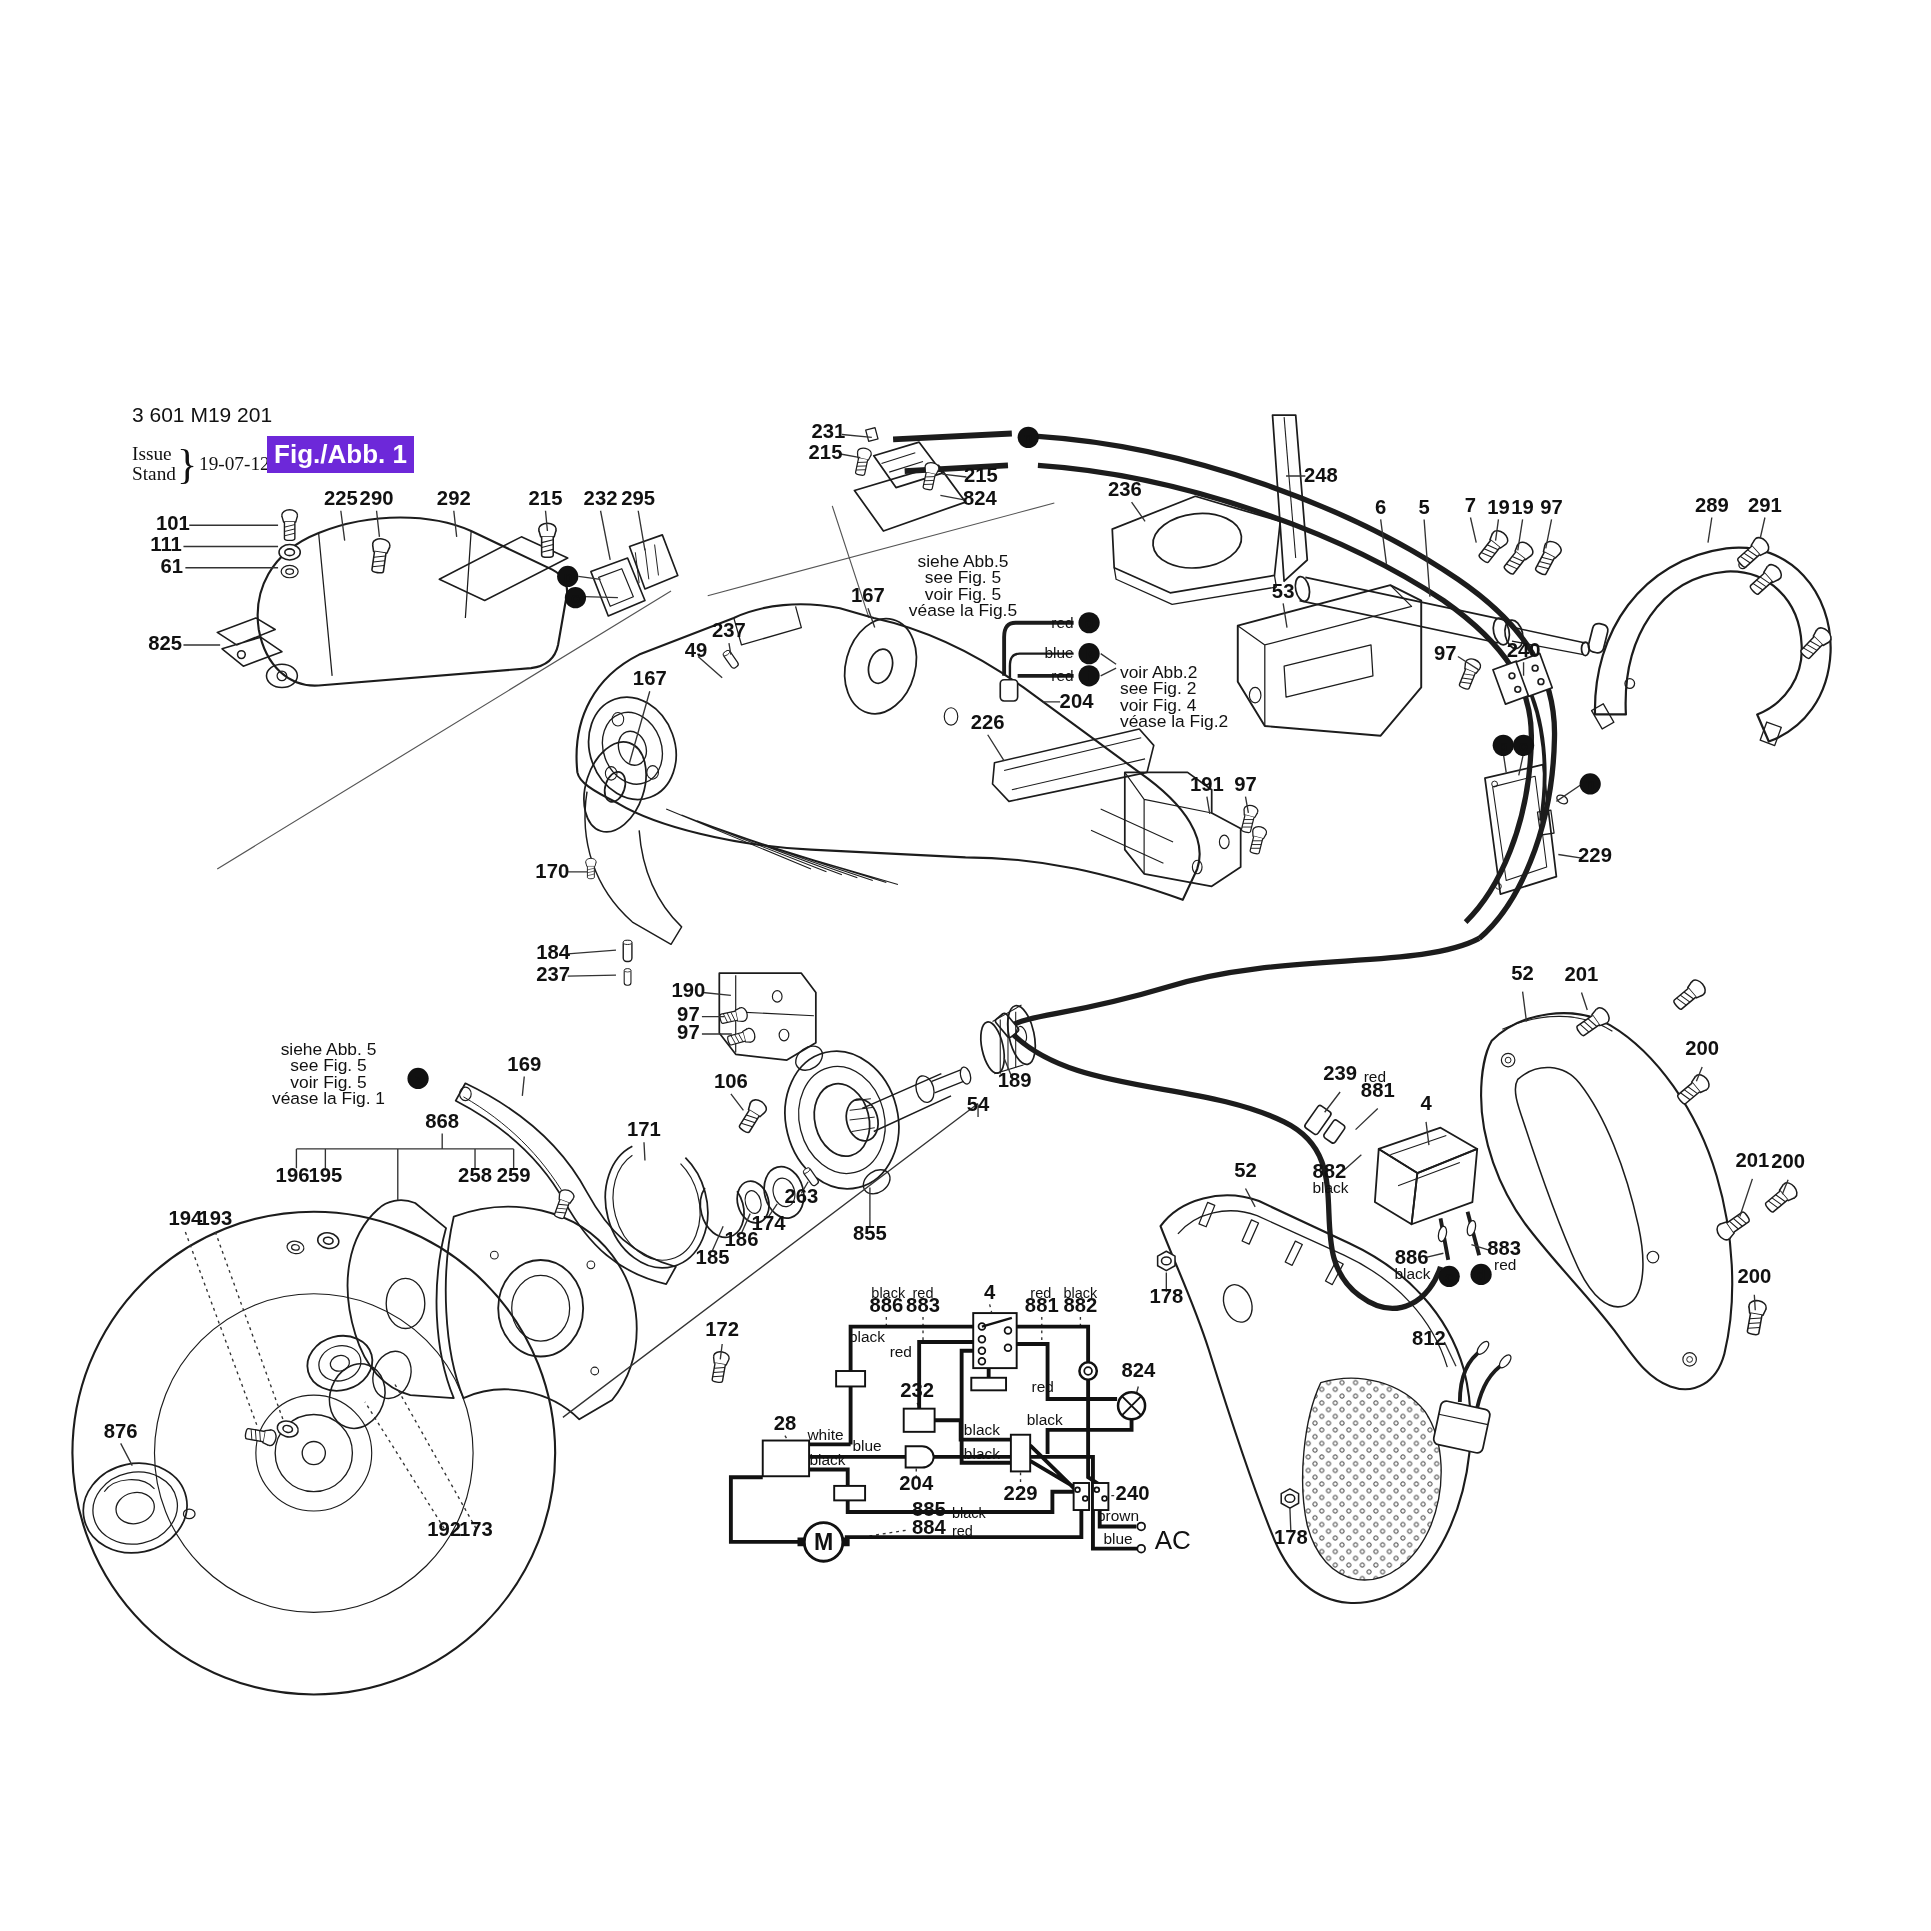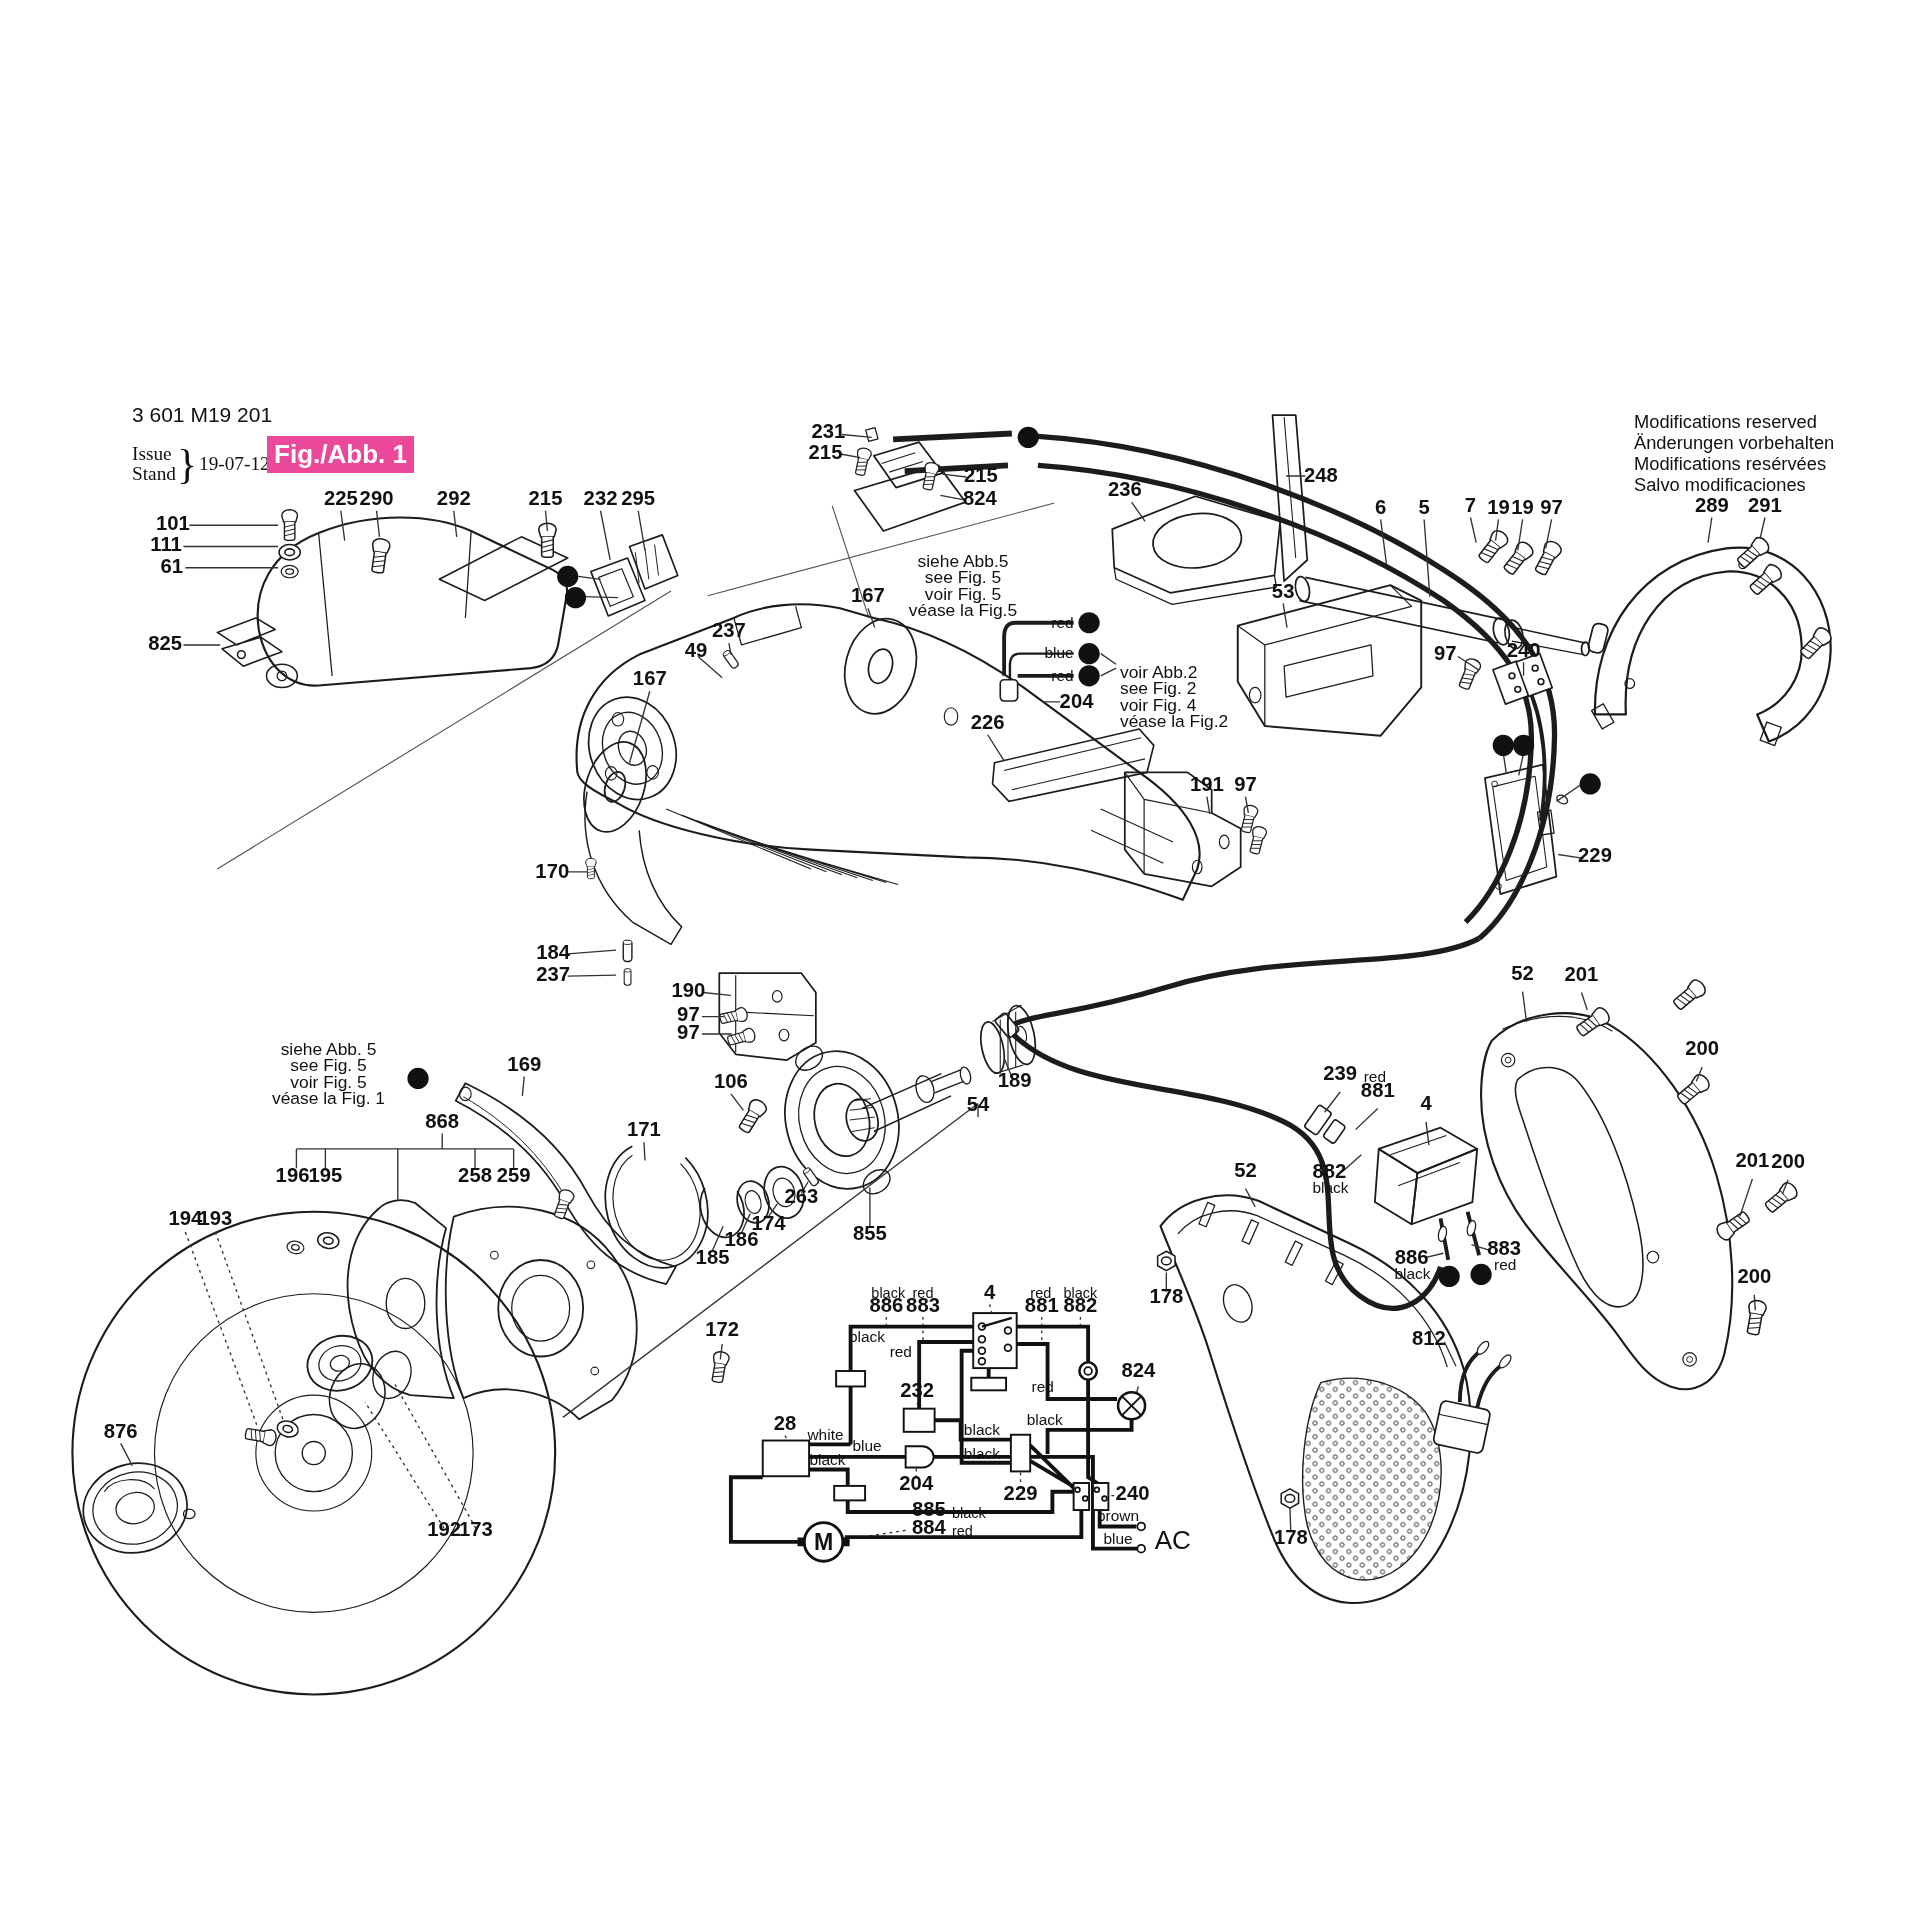--- a/index.html
+++ b/index.html
@@ -6,21 +6,21 @@
   .stage{position:relative;width:1931px;height:1931px;background:#ffffff;overflow:hidden;
          font-family:"Liberation Sans",sans-serif;color:#111;}
   svg{position:absolute;left:0;top:0;}
   svg text{font-family:"Liberation Sans",sans-serif;fill:#111;}
   .abs{position:absolute;margin-top:21px;}
   .titleblock{left:132px;top:382px;font-size:21px;}
   .issuerow{left:132px;top:423px;display:flex;align-items:center;font-family:Liberation Serif, serif;}
   .issuecol{font-size:19.3px;line-height:20px;}
   .brace{font-size:42px;font-weight:300;line-height:39px;margin:0 1.9px 0 1px;}
   .issuedate{font-size:19.3px;}
-  .figbox{left:267px;top:415px;width:147px;height:37px;background:#ec4899;color:#fff;
+  .figbox{left:267px;top:415px;width:147px;height:37px;background:#6d28d9;color:#fff;
           display:flex;align-items:center;justify-content:center;font-size:26px;font-weight:700;}
   .mods{left:1634px;top:390px;font-size:18.3px;line-height:21px;}
   .note{font-size:17.4px;line-height:16.4px;}
   .note div{white-space:nowrap;}
   .note-r{text-align:center;}
 </style>
 </head>
 <body>
 
 <div class="stage">
@@ -574,26 +574,20 @@
       <div>Stand</div>
     </div>
     <div class="brace">}</div>
     <div class="issuedate">19-07-12</div>
   </div>
 
   <div class="abs figbox">
     <span>Fig./Abb. 1</span>
   </div>
 
-  <div class="abs mods">
-    <div>Modifications reserved</div>
-    <div>Änderungen vorbehalten</div>
-    <div>Modifications resérvées</div>
-    <div>Salvo modificaciones</div>
-  </div>
 
   <div class="abs note note-r" style="left:881px;top:532px;width:164px;">
     <div>siehe Abb.5</div>
     <div>see Fig. 5</div>
     <div>voir Fig. 5</div>
     <div>véase la Fig.5</div>
   </div>
 
   <div class="abs note" style="left:1120px;top:643px;">
     <div>voir Abb.2</div>

